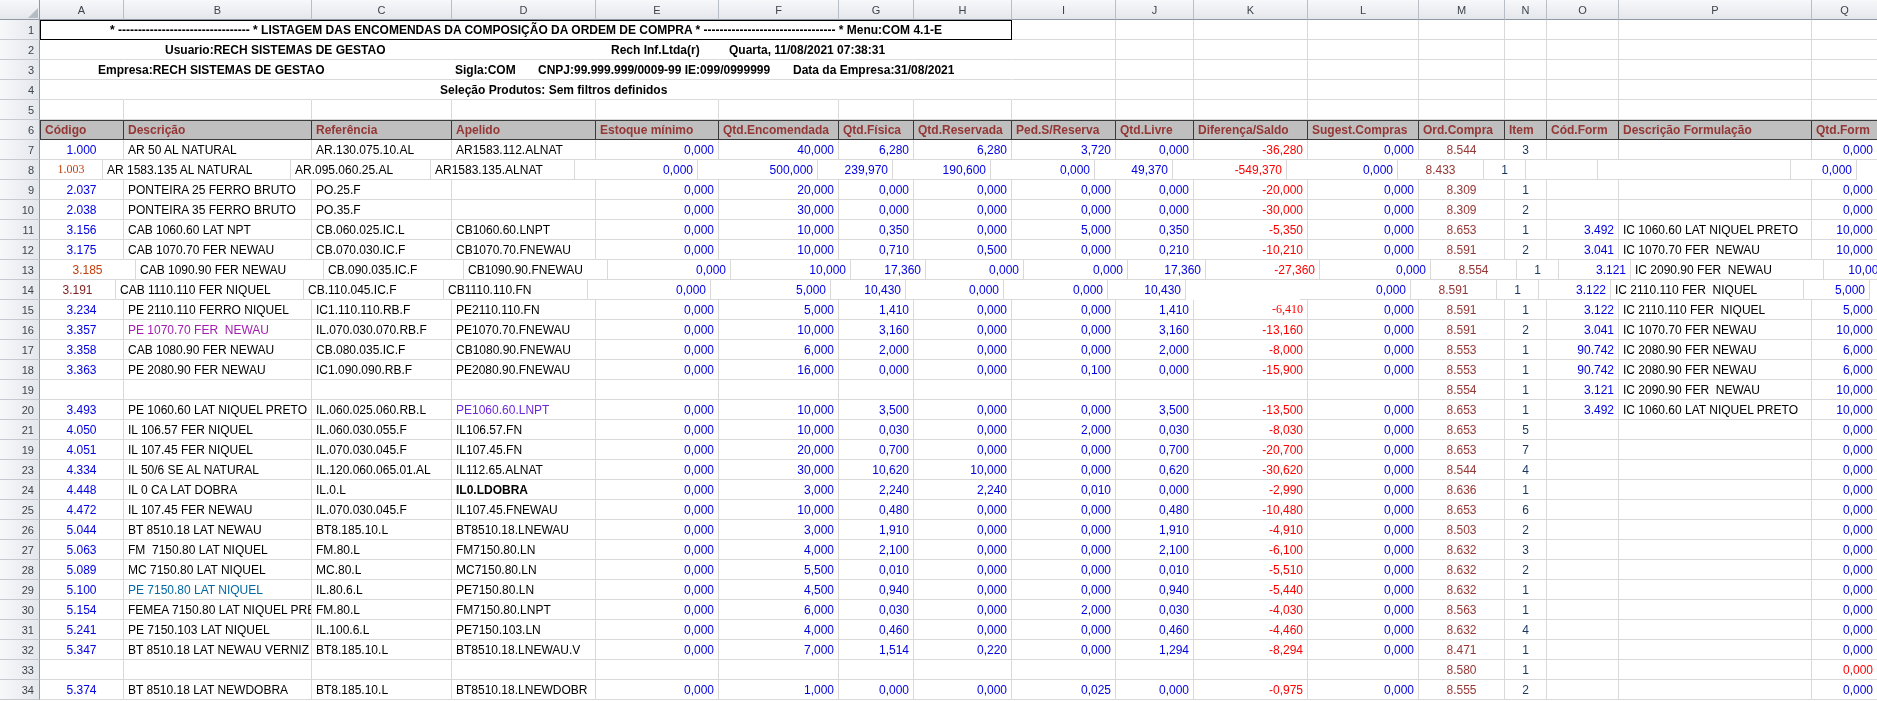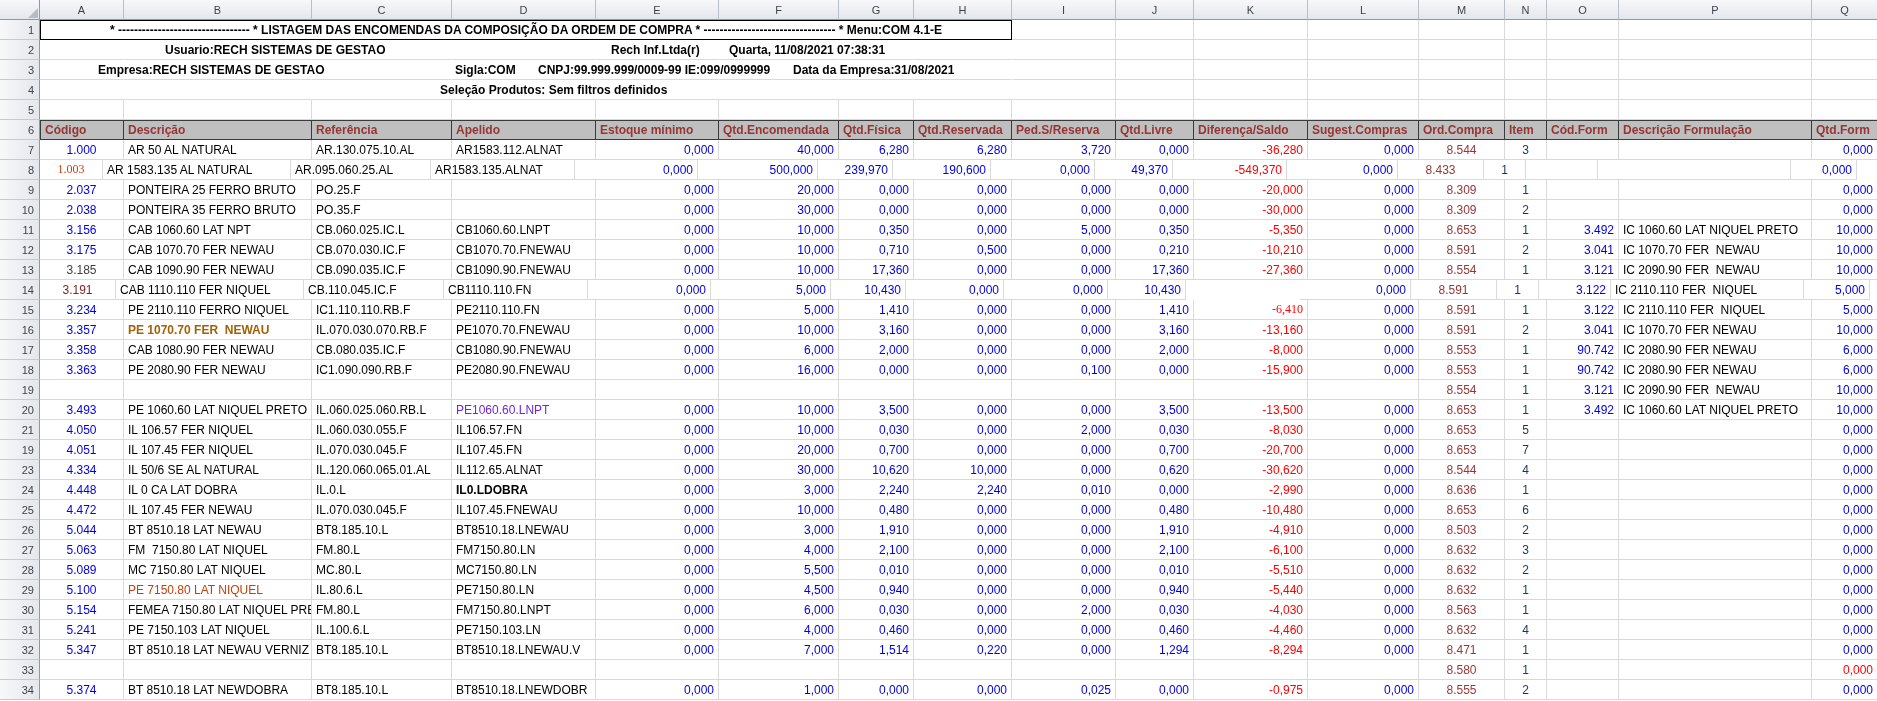--- a/index.html
+++ b/index.html
@@ -303,21 +303,21 @@
         <div class="cell" style="width: 114px; color: rgb(255, 0, 0); justify-content: flex-end;">-10,210</div>
         <div class="cell" style="width: 111px; color: rgb(0, 0, 224); justify-content: flex-end;">0,000</div>
         <div class="cell" style="width: 86px; color: rgb(149, 55, 53); justify-content: center;">8.591</div>
         <div class="cell" style="width: 42px; color: rgb(23, 55, 94); justify-content: center;">2</div>
         <div class="cell" style="width: 72px; color: rgb(0, 0, 224); justify-content: flex-end;">3.041</div>
         <div class="cell" style="width: 193px; color: rgb(0, 0, 0); justify-content: flex-start;">IC 1070.70 FER  NEWAU</div>
         <div class="cell" style="width: 66px; color: rgb(0, 0, 224); justify-content: flex-end;">10,000</div>
       </div>
       <div class="row">
         <div class="gut">13</div>
-        <div class="cell" style="width: 84px; color: #404040; justify-content: center;">3.185</div>
+        <div class="cell" style="width: 96px; color: #c2410c; justify-content: center;">3.185</div>
         <div class="cell" style="width: 188px; color: rgb(0, 0, 0); justify-content: flex-start;">CAB 1090.90 FER NEWAU</div>
         <div class="cell" style="width: 140px; color: rgb(0, 0, 0); justify-content: flex-start;">CB.090.035.IC.F</div>
         <div class="cell" style="width: 144px; color: rgb(0, 0, 0); justify-content: flex-start;">CB1090.90.FNEWAU</div>
         <div class="cell" style="width: 123px; color: rgb(0, 0, 224); justify-content: flex-end;">0,000</div>
         <div class="cell" style="width: 120px; color: rgb(0, 0, 224); justify-content: flex-end;">10,000</div>
         <div class="cell" style="width: 75px; color: rgb(0, 0, 224); justify-content: flex-end;">17,360</div>
         <div class="cell" style="width: 98px; color: rgb(0, 0, 224); justify-content: flex-end;">0,000</div>
         <div class="cell" style="width: 104px; color: rgb(0, 0, 224); justify-content: flex-end;">0,000</div>
         <div class="cell" style="width: 78px; color: rgb(0, 0, 224); justify-content: flex-end;">17,360</div>
         <div class="cell" style="width: 114px; color: rgb(255, 0, 0); justify-content: flex-end;">-27,360</div>
@@ -364,21 +364,21 @@
         <div class="cell" style="width: 111px; color: rgb(0, 0, 224); justify-content: flex-end;">0,000</div>
         <div class="cell" style="width: 86px; color: rgb(149, 55, 53); justify-content: center;">8.591</div>
         <div class="cell" style="width: 42px; color: rgb(23, 55, 94); justify-content: center;">1</div>
         <div class="cell" style="width: 72px; color: rgb(0, 0, 224); justify-content: flex-end;">3.122</div>
         <div class="cell" style="width: 193px; color: rgb(0, 0, 0); justify-content: flex-start;">IC 2110.110 FER  NIQUEL</div>
         <div class="cell" style="width: 66px; color: rgb(0, 0, 224); justify-content: flex-end;">5,000</div>
       </div>
       <div class="row">
         <div class="gut">16</div>
         <div class="cell" style="width: 84px; color: rgb(0, 0, 224); justify-content: center;">3.357</div>
-        <div class="cell" style="width: 188px; color: #a16207; justify-content: flex-start; font-weight: bold;">PE 1070.70 FER  NEWAU</div>
+        <div class="cell" style="width: 188px; color: #a21caf; justify-content: flex-start;">PE 1070.70 FER  NEWAU</div>
         <div class="cell" style="width: 140px; color: rgb(0, 0, 0); justify-content: flex-start;">IL.070.030.070.RB.F</div>
         <div class="cell" style="width: 144px; color: rgb(0, 0, 0); justify-content: flex-start;">PE1070.70.FNEWAU</div>
         <div class="cell" style="width: 123px; color: rgb(0, 0, 224); justify-content: flex-end;">0,000</div>
         <div class="cell" style="width: 120px; color: rgb(0, 0, 224); justify-content: flex-end;">10,000</div>
         <div class="cell" style="width: 75px; color: rgb(0, 0, 224); justify-content: flex-end;">3,160</div>
         <div class="cell" style="width: 98px; color: rgb(0, 0, 224); justify-content: flex-end;">0,000</div>
         <div class="cell" style="width: 104px; color: rgb(0, 0, 224); justify-content: flex-end;">0,000</div>
         <div class="cell" style="width: 78px; color: rgb(0, 0, 224); justify-content: flex-end;">3,160</div>
         <div class="cell" style="width: 114px; color: rgb(255, 0, 0); justify-content: flex-end;">-13,160</div>
         <div class="cell" style="width: 111px; color: rgb(0, 0, 224); justify-content: flex-end;">0,000</div>
@@ -624,21 +624,21 @@
         <div class="cell" style="width: 111px; color: rgb(0, 0, 224); justify-content: flex-end;">0,000</div>
         <div class="cell" style="width: 86px; color: rgb(149, 55, 53); justify-content: center;">8.632</div>
         <div class="cell" style="width: 42px; color: rgb(23, 55, 94); justify-content: center;">2</div>
         <div class="cell" style="width: 72px; color: rgb(0, 0, 224); justify-content: flex-end;"></div>
         <div class="cell" style="width: 193px; color: rgb(0, 0, 0); justify-content: flex-start;"></div>
         <div class="cell" style="width: 66px; color: rgb(0, 0, 224); justify-content: flex-end;">0,000</div>
       </div>
       <div class="row">
         <div class="gut">29</div>
         <div class="cell" style="width: 84px; color: rgb(0, 0, 224); justify-content: center;">5.100</div>
-        <div class="cell" style="width: 188px; color: #c2410c; justify-content: flex-start;">PE 7150.80 LAT NIQUEL</div>
+        <div class="cell" style="width: 188px; color: #0369a1; justify-content: flex-start;">PE 7150.80 LAT NIQUEL</div>
         <div class="cell" style="width: 140px; color: rgb(0, 0, 0); justify-content: flex-start;">IL.80.6.L</div>
         <div class="cell" style="width: 144px; color: rgb(0, 0, 0); justify-content: flex-start;">PE7150.80.LN</div>
         <div class="cell" style="width: 123px; color: rgb(0, 0, 224); justify-content: flex-end;">0,000</div>
         <div class="cell" style="width: 120px; color: rgb(0, 0, 224); justify-content: flex-end;">4,500</div>
         <div class="cell" style="width: 75px; color: rgb(0, 0, 224); justify-content: flex-end;">0,940</div>
         <div class="cell" style="width: 98px; color: rgb(0, 0, 224); justify-content: flex-end;">0,000</div>
         <div class="cell" style="width: 104px; color: rgb(0, 0, 224); justify-content: flex-end;">0,000</div>
         <div class="cell" style="width: 78px; color: rgb(0, 0, 224); justify-content: flex-end;">0,940</div>
         <div class="cell" style="width: 114px; color: rgb(255, 0, 0); justify-content: flex-end;">-5,440</div>
         <div class="cell" style="width: 111px; color: rgb(0, 0, 224); justify-content: flex-end;">0,000</div>

